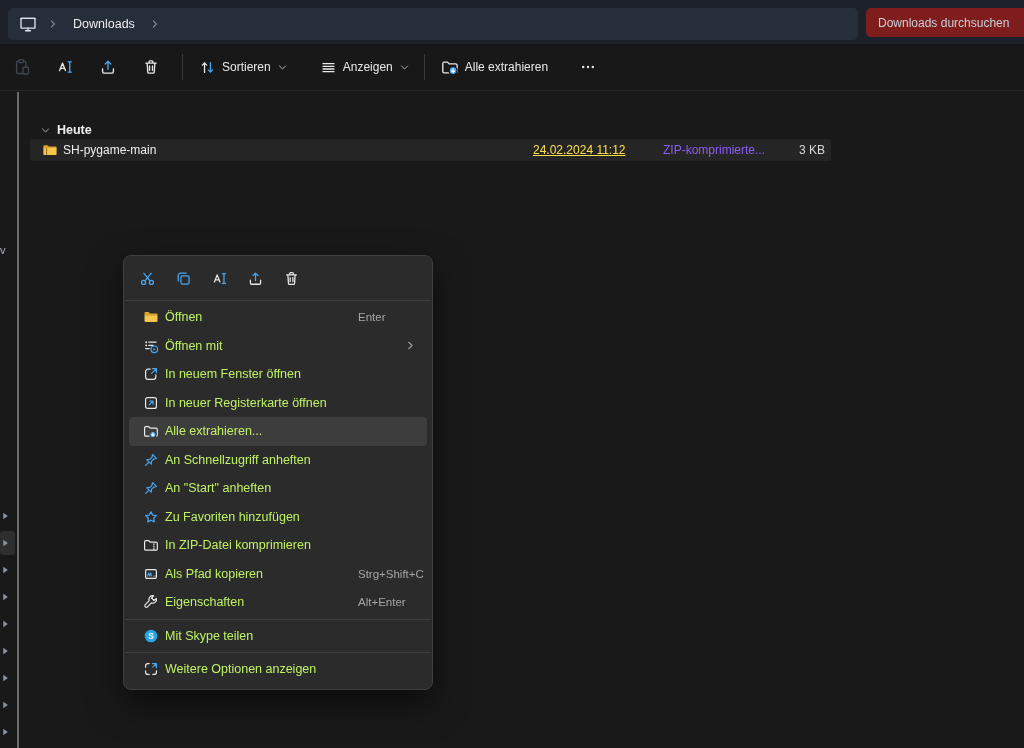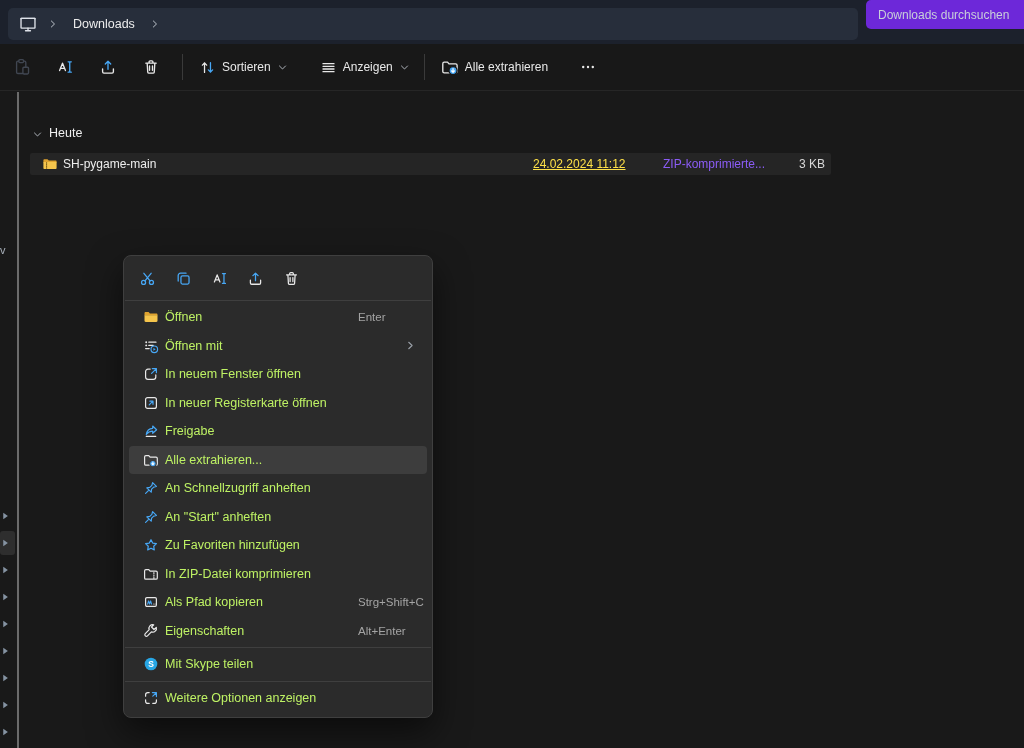--- a/index.html
+++ b/index.html
@@ -9,21 +9,21 @@
     -webkit-font-smoothing:antialiased;color:#e8e8e8;font-size:12px;
   }
   svg{display:block}
   
   .titlebar{position:absolute;left:0;top:0;right:0;height:44px;background:#1c212c;}
   .address-bar{position:absolute;left:8px;top:8px;width:850px;height:29px;background:#272e3b;
     border-radius:5px;display:flex;align-items:center;padding:16px 6px;box-sizing:border-box;}
   .ab-btn{width:28px;height:23px;display:flex;align-items:center;justify-content:center;border-radius:4px;}
   .ab-chev{width:16px;height:16px;display:flex;align-items:center;justify-content:center;margin:0 3px;}
   .crumb{color:#ededed;font-size:12.5px;padding:3px 9px;border-radius:4px;}
-  .search-box{position:absolute;left:866px;right:0;top:0;height:29px;background:#6d28d9;
+  .search-box{position:absolute;left:866px;right:0;top:8px;height:29px;background:#7f1d1d;
     border-radius:5px 0 0 5px;display:flex;align-items:center;padding:0 12px;box-sizing:border-box;}
   .search-ph{color:#c9cfd9;font-size:12px;white-space:nowrap;}
   
   .toolbar{position:absolute;left:0;top:44px;right:0;height:47px;background:#181818;
     border-bottom:1px solid #262626;display:flex;align-items:center;padding:0 0 0 4px;box-sizing:border-box;}
   .tb-iconbtn{width:36px;height:34px;margin-right:7px;border:none;background:none;border-radius:4px;
     display:flex;align-items:center;justify-content:center;padding:0;}
   .tb-iconbtn.disabled{opacity:.5;}
   .tb-divider{width:1px;height:26px;background:#3a3a3a;margin:0 6px;flex:none;}
   .tb-btn{display:flex;align-items:center;gap:6px;background:none;border:none;color:#e8e8e8;
@@ -36,21 +36,21 @@
   #rail{position:absolute;left:0;top:0;width:17px;bottom:0;}
   .rail-frag{position:absolute;left:0px;top:152px;color:#a8b0ba;font-size:11px;}
   .rail-chev{position:absolute;left:1px;width:12px;height:12px;}
   .rail-sel{position:absolute;left:0;width:15px;height:24px;border-radius:3px;background:#2e2e2e;}
   
   .file-pane{position:absolute;left:18px;top:0;right:0;bottom:0;}
   .headers{position:absolute;left:0;top:0;right:0;height:24px;}
   .hcell{position:absolute;top:6px;color:#c8c8c8;font-size:12px;white-space:nowrap;}
   .hsep{position:absolute;top:3px;width:1px;height:17px;background:#3a3a3a;}
   .hsort{position:absolute;top:-1px;}
-  .group-row{position:absolute;left:0;top:28px;height:20px;display:flex;align-items:flex-end;}
+  .group-row{position:absolute;left:8px;top:28px;height:20px;display:flex;align-items:center;font-weight:bold;}
   .group-chev{margin-left:14px;display:flex;}
   .group-lbl{margin-left:6px;color:#f0f0f0;font-size:12.5px;}
   .file-row{position:absolute;left:12px;height:22px;width:801px;background:#252525;border-radius:2px;}
   .fr-icon{position:absolute;left:12px;top:3px;}
   .fr-name{position:absolute;left:33px;top:4px;color:#eeeeee;font-size:12px;white-space:nowrap;}
   .fr-date{position:absolute;left:503px;top:4px;color:#fde047;font-size:12px;white-space:nowrap;text-decoration:underline;}
   .fr-type{position:absolute;left:633px;top:4px;color:#8b5cf6;font-size:12px;white-space:nowrap;}
   .fr-size{position:absolute;right:6px;top:4px;color:#d8d8d8;font-size:12px;white-space:nowrap;}
   
   .context-menu{position:absolute;left:123px;top:163px;width:310px;background:#2b2b2b;
@@ -240,21 +240,21 @@
     <div class="file-pane">
       <div class="group-row">
         <span class="group-chev">
             <svg width="11" height="11" viewBox="0 0 16 16">
               <path d="M3.6 5.8 L8 10.2 L12.4 5.8" fill="none" stroke="#bfc5cd" stroke-width="1.3" stroke-linecap="round" stroke-linejoin="round"></path>
             </svg>
           </span>
         <span class="group-lbl">Heute</span>
       </div>
       <div id="rows">
-          <div class="file-row" style="top: 61px;">
+          <div class="file-row" style="top: 47px;">
             <span class="fr-icon">
               <svg width="16" height="16" viewBox="0 0 16 16">
                 <path d="M1.4 5.4V4.2c0-.6.5-1 1-1h3.1l1.3 1.4h6.8c.6 0 1 .4 1 1v.9H1.4Z" fill="#dfa32f"></path>
                 <path d="M1.4 5.9h13.2v6c0 .6-.5 1-1 1H2.4c-.6 0-1-.4-1-1v-6Z" fill="#f5c54c"></path>
                 <path d="M4.6 6.6v.8 M4.6 8.3v.8 M4.6 10v.8 M4.6 11.7v.7" fill="none" stroke="#7a5c16" stroke-width="1" stroke-linecap="round" stroke-linejoin="round"></path>
               </svg>
             </span>
             <span class="fr-name">SH-pygame-main</span>
             <span class="fr-date">24.02.2024 11:12</span>
             <span class="fr-type">ZIP-komprimierte...</span>
@@ -346,29 +346,20 @@
           </div>
           <div class="cm-item">
             <span class="mi">
               <svg width="16" height="16" viewBox="0 0 16 16">
                 <rect x="2.6" y="2.6" width="10.8" height="10.8" rx="2" fill="none" stroke="#e8e8e8" stroke-width="1.2"></rect>
                 <path d="M6.2 9.8 L9.7 6.3 M6.9 6.2h3.1v3.1" fill="none" stroke="#47a7f5" stroke-width="1.2" stroke-linecap="round" stroke-linejoin="round"></path>
               </svg>
             </span>
             <span class="ml">In neuer Registerkarte öffnen</span>
           </div>
-          <div class="cm-item">
-            <span class="mi">
-              <svg width="16" height="16" viewBox="0 0 16 16">
-                <path d="M9.7 3 L13.6 6.7 L9.7 10.3 V8.2 C6.9 8.3 5 9.3 3.3 11.5 C3.9 7.5 6.3 5.5 9.7 5.3 Z" fill="none" stroke="#47a7f5" stroke-width="1.2" stroke-linecap="round" stroke-linejoin="round"></path>
-                <path d="M3.2 13.3h9.6" fill="none" stroke="#e8e8e8" stroke-width="1.2" stroke-linecap="round" stroke-linejoin="round"></path>
-              </svg>
-            </span>
-            <span class="ml">Freigabe</span>
-          </div>
           <div class="cm-item hl">
             <span class="mi">
               <svg width="16" height="16" viewBox="0 0 16 16">
                 <path d="M1.6 11.9V5c0-.8.5-1.3 1.3-1.3h2.9l1.3 1.5h5.9c.8 0 1.3.5 1.3 1.3v5.4c0 .8-.5 1.3-1.3 1.3H2.9c-.8 0-1.3-.5-1.3-1.3Z" fill="none" stroke="#e8e8e8" stroke-width="1.2" stroke-linecap="round" stroke-linejoin="round"></path>
                 <circle cx="9.9" cy="11.6" r="3.2" fill="#47a7f5" stroke="#3d3d3d" stroke-width="1.1"></circle>
                 <path d="M9.9 10.1v2.7 M8.8 11.7l1.1 1.1 1.1-1.1" fill="none" stroke="#ffffff" stroke-width="1.05" stroke-linecap="round" stroke-linejoin="round"></path>
               </svg>
             </span>
             <span class="ml">Alle extrahieren...</span>
           </div>

